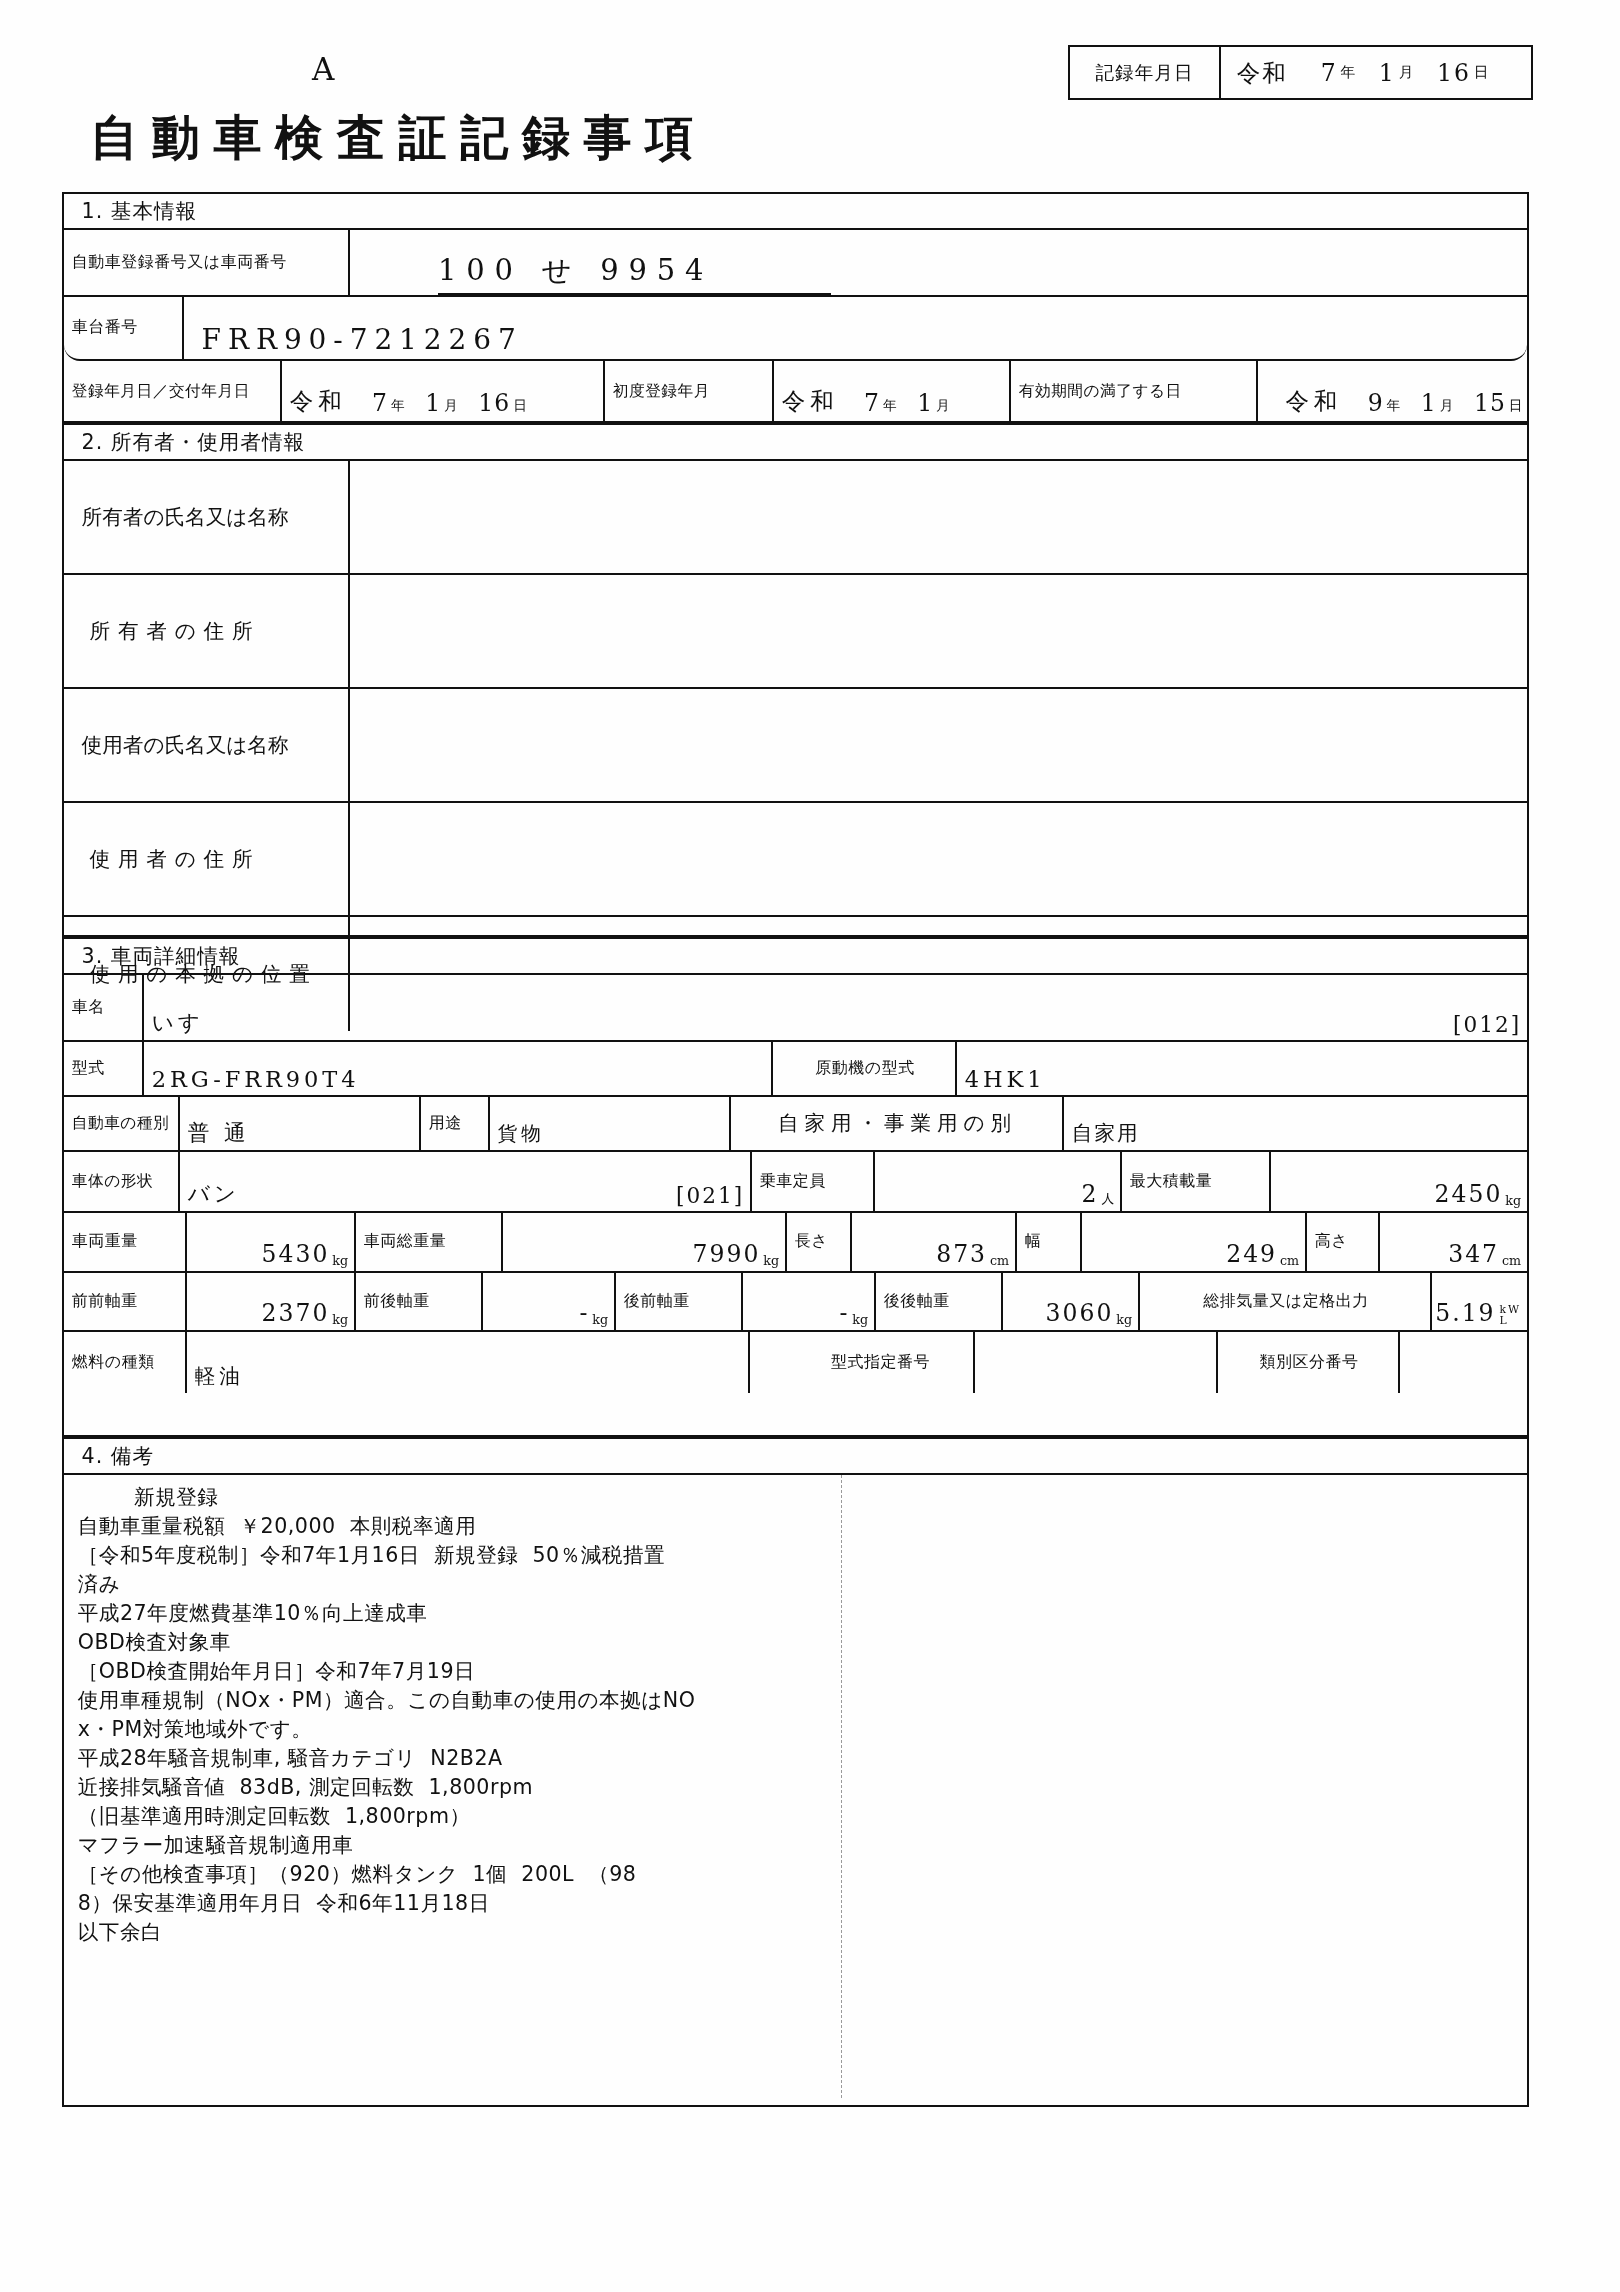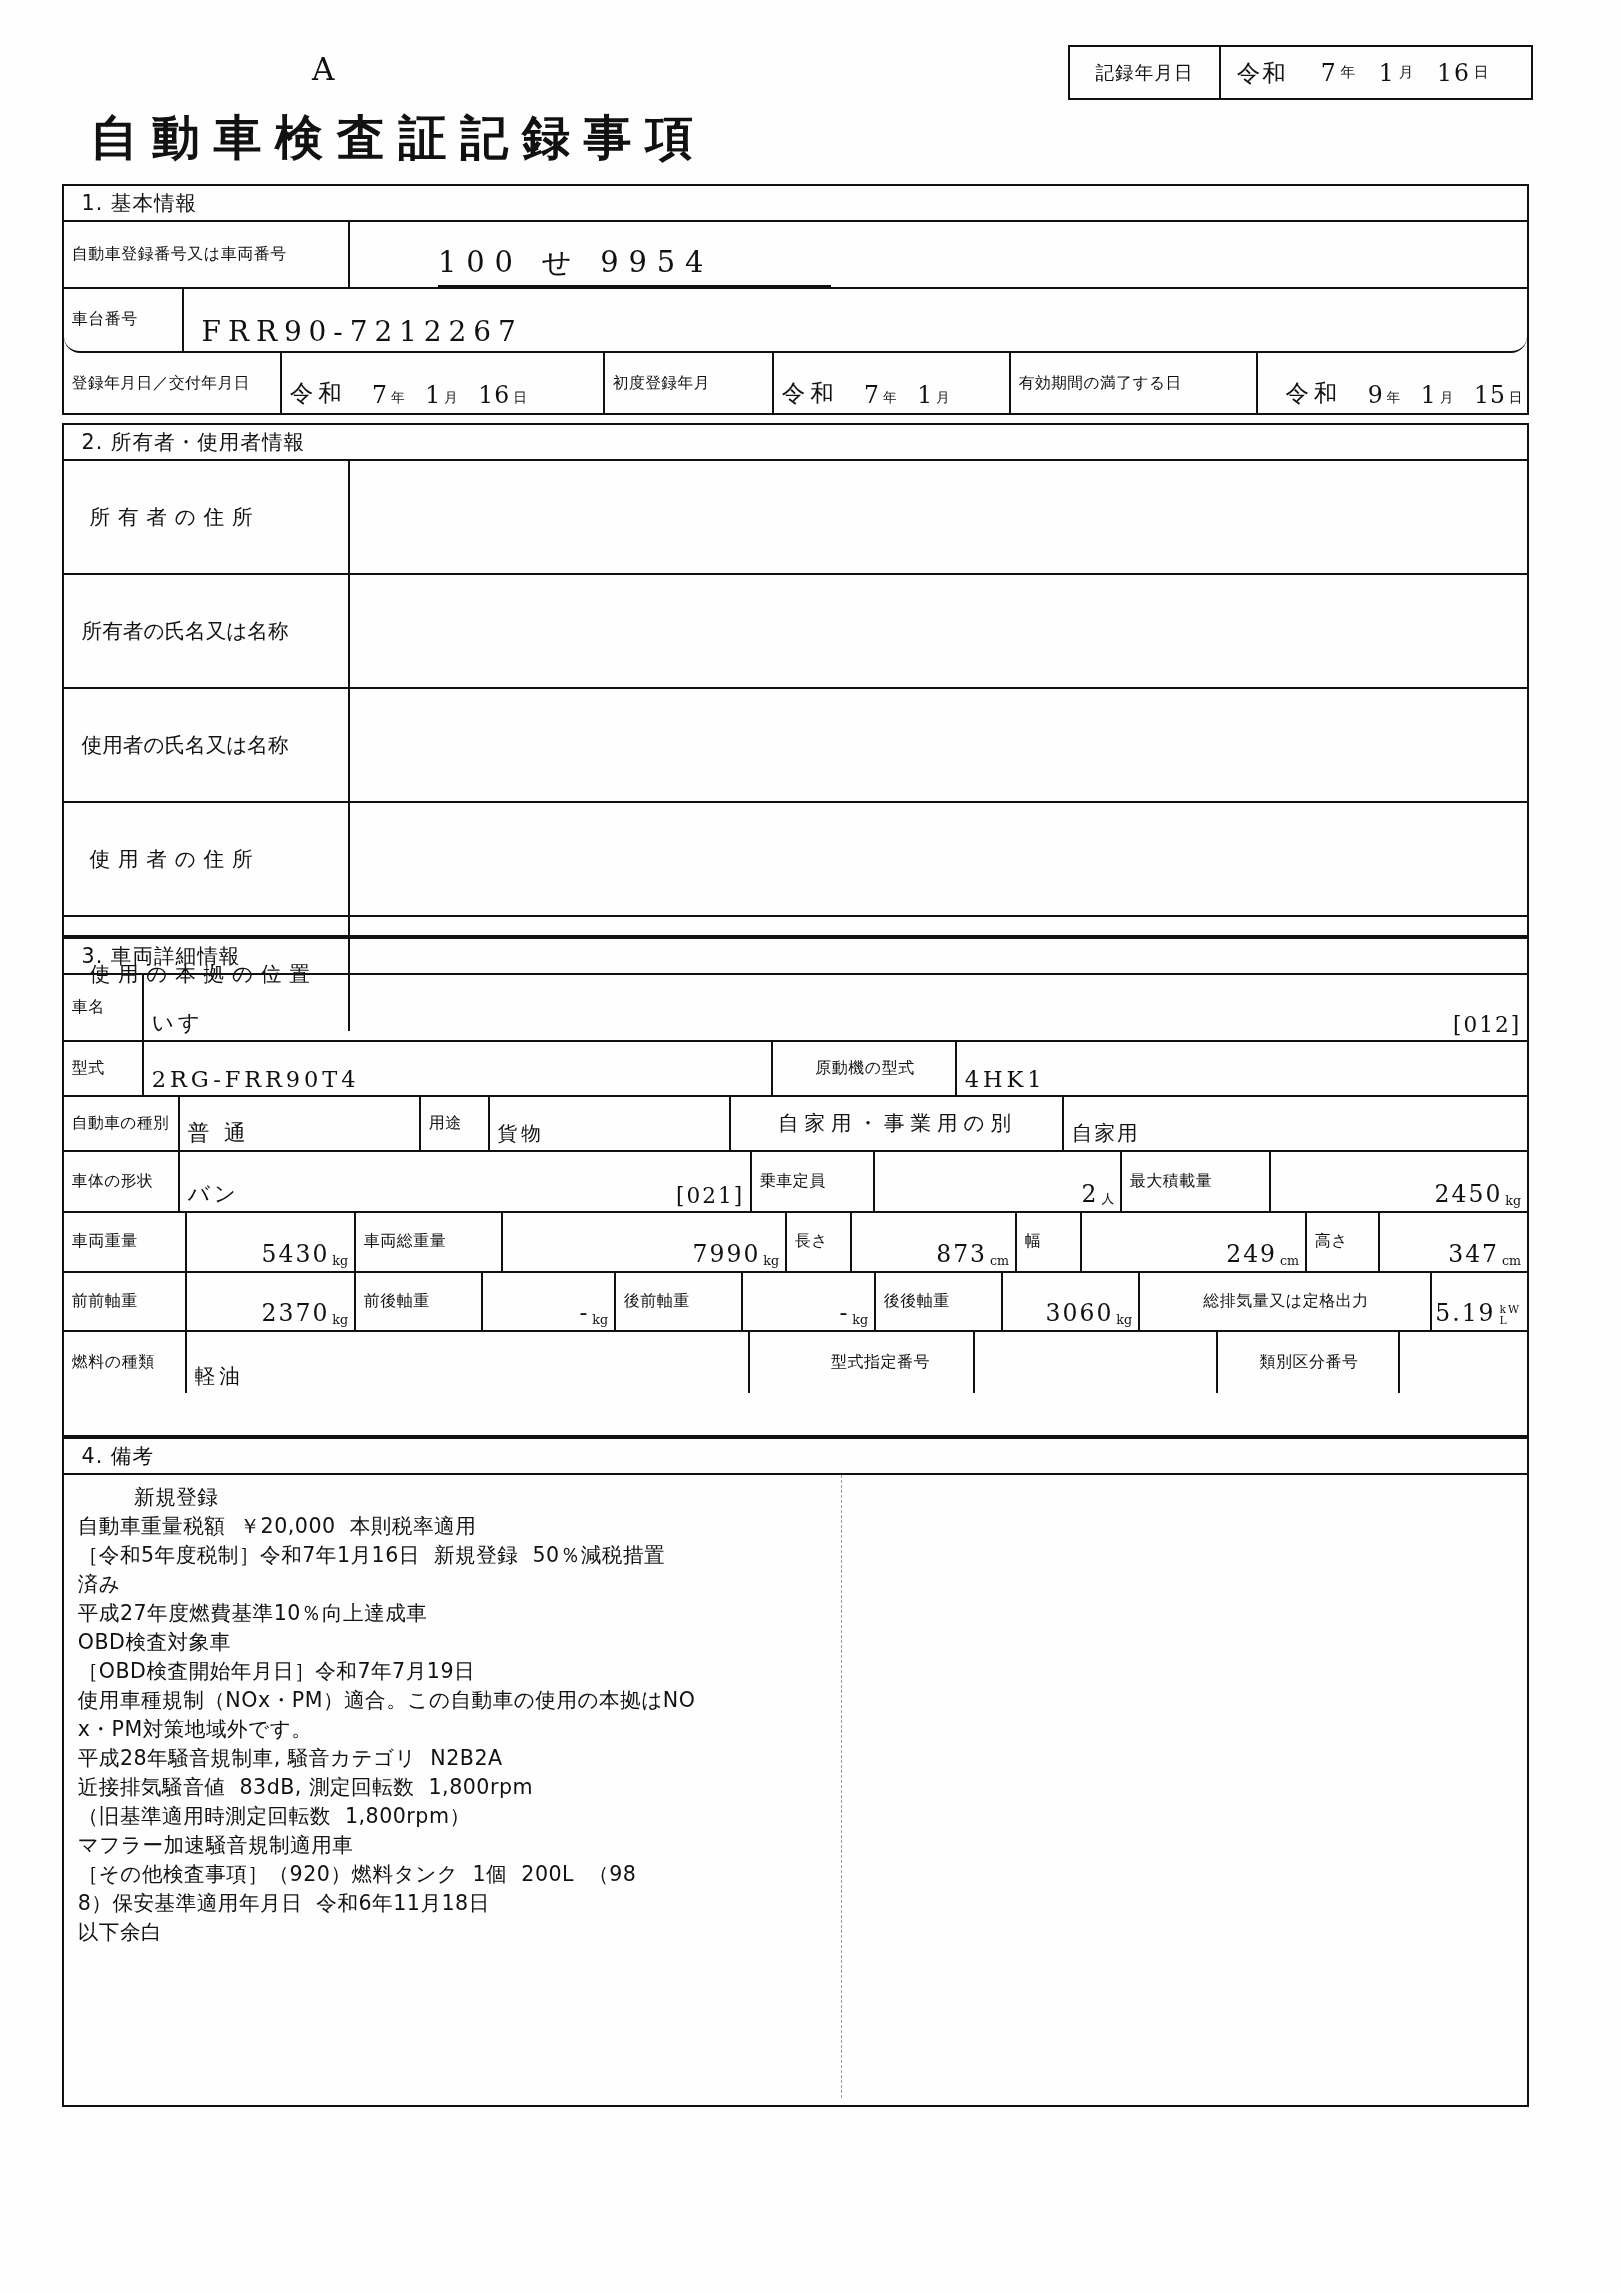--- a/index.html
+++ b/index.html
@@ -217,21 +217,21 @@
       <span class="num">1</span>
       <span class="unit">月</span>
       <span class="num">16</span>
       <span class="unit">日</span>
     </div>
   </div>
 
   <div class="marker-a">A</div>
   <div class="doc-title">自動車検査証記録事項</div>
 
-  <div class="frame" style="top:184px; height:231px;">
+  <div class="frame" style="top:192px; height:231px;">
     <div class="sec-head">1. 基本情報</div>
 
     <div class="row" style="height:67px;">
       <div class="cell lbl br" style="width:286px;">自動車登録番号又は車両番号</div>
       <div class="plate-wrap">
         <span class="plate-val">100 せ 9954</span>
       </div>
     </div>
 
     <div class="row" style="height:64px;border-radius:16px;">
@@ -276,25 +276,25 @@
           <span class="u">日</span>
         </span>
       </div>
     </div>
   </div>
 
   <div class="frame" style="top:423px; height:514px;">
     <div class="sec-head">2. 所有者・使用者情報</div>
 
     <div class="owner-row">
+      <div class="owner-lbl">所有者の氏名又は名称</div>
+      <div class="owner-val cell"></div>
+    </div>
+    <div class="owner-row">
       <div class="owner-lbl sp">所有者の住所</div>
-      <div class="owner-val cell"></div>
-    </div>
-    <div class="owner-row">
-      <div class="owner-lbl">所有者の氏名又は名称</div>
       <div class="owner-val cell"></div>
     </div>
     <div class="owner-row">
       <div class="owner-lbl">使用者の氏名又は名称</div>
       <div class="owner-val cell"></div>
     </div>
     <div class="owner-row">
       <div class="owner-lbl sp">使用者の住所</div>
       <div class="owner-val cell"></div>
     </div>

